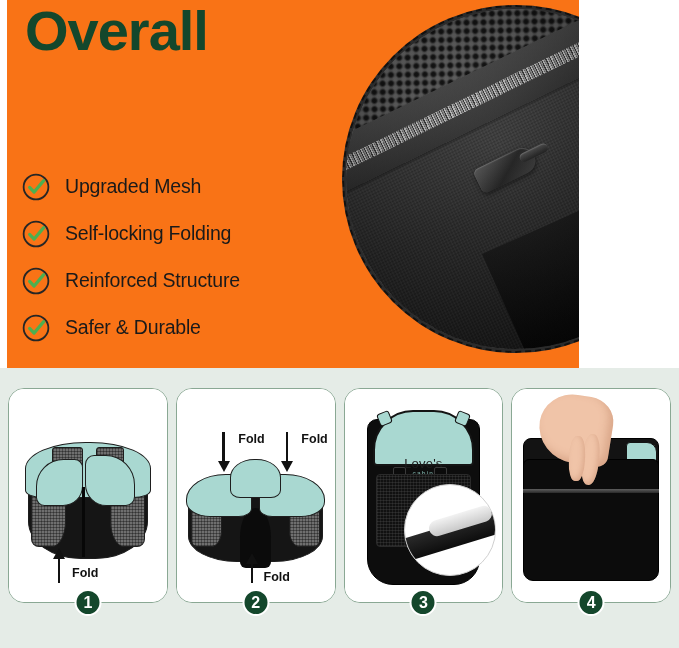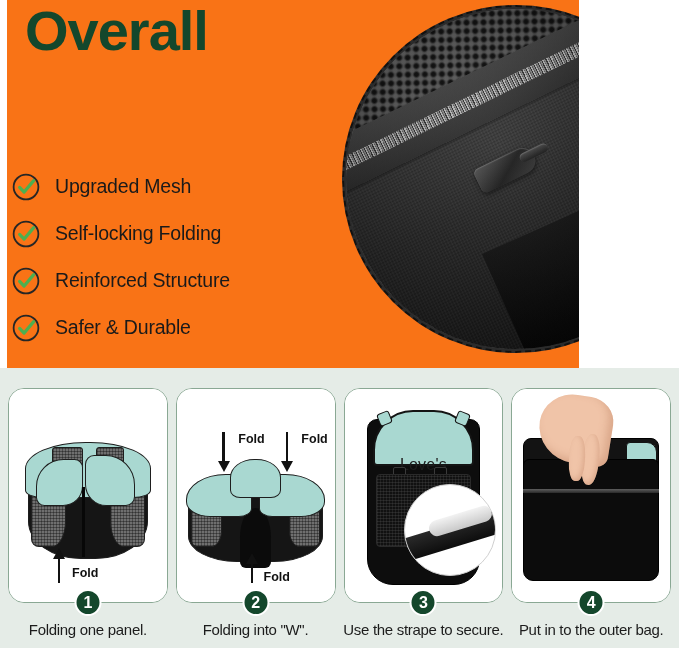--- a/index.html
+++ b/index.html
@@ -21,21 +21,21 @@
     position:absolute; left:18px; top:4px; width:330px;
     color:#14472c;
     font-weight:bold;
     font-size:56px;
     line-height:0.96;
     letter-spacing:-1px;
   }
   #headline .line { display:block; }
 
   #feature-list {
-    position:absolute; left:4px; top:163px; width:320px;
+    position:absolute; left:14px; top:163px; width:320px;
   }
   .feature-row {
     display:flex; align-items:center;
     height:47px;
   }
   .check-icon { width:30px; height:30px; flex:0 0 30px; margin-right:14px; }
   .feature-label {
     font-size:19.5px; color:#1a1a1a; font-weight:500;
     letter-spacing:-0.2px; white-space:nowrap;
   }
@@ -212,21 +212,21 @@
     border:2px solid #141414;
   }
   .bag3-ear {
     position:absolute; width:13px; height:13px; background:#a9d8d1;
     border:1.6px solid #141414; border-radius:3px;
   }
   .brand-text {
     position:absolute; left:50%; top:32%; transform:translateX(-50%);
     text-align:center; line-height:1.05;
   }
-  .brand-main { font-size:16px; color:#1d1d1d; font-weight:500; letter-spacing:.2px; }
+  .brand-main { font-size:13px; color:#1d1d1d; font-weight:500; letter-spacing:.2px; }
   .brand-sub  { font-size:6.5px; color:#7fb3ab; letter-spacing:1.2px; }
   .bag3-pocket {
     position:absolute; left:20%; top:40%; width:60%; height:34%;
     background:#111; border:1.4px solid #2a2a2a; border-radius:4px;
     background-image:repeating-linear-gradient(0deg,rgba(90,90,90,.28) 0 1px,transparent 1px 3px),
                      repeating-linear-gradient(90deg,rgba(90,90,90,.22) 0 1px,transparent 1px 3px);
   }
   .bag3-clip {
     position:absolute; width:13px; height:11px; background:#0b0b0b;
     border:1px solid #3a3a3a; border-radius:2px;
@@ -425,20 +425,14 @@
         <div class="bag4-zip"></div>
         <div class="hand"></div>
         <div class="finger" style="left:44%; top:21%; width:11%; height:24%; transform:rotate(6deg);"></div>
         <div class="finger" style="left:36%; top:22%; width:10%; height:21%; transform:rotate(3deg);"></div>
       </div>
       <div class="step-badge">4</div>
     </div>
 
   </div>
 
-  <div id="captions-row">
-    <div class="step-caption">Folding one panel.</div>
-    <div class="step-caption">Folding into "W".</div>
-    <div class="step-caption">Use the strape to secure.</div>
-    <div class="step-caption">Put in to the outer bag.</div>
-  </div>
 
 </div>
 
 </body></html>

